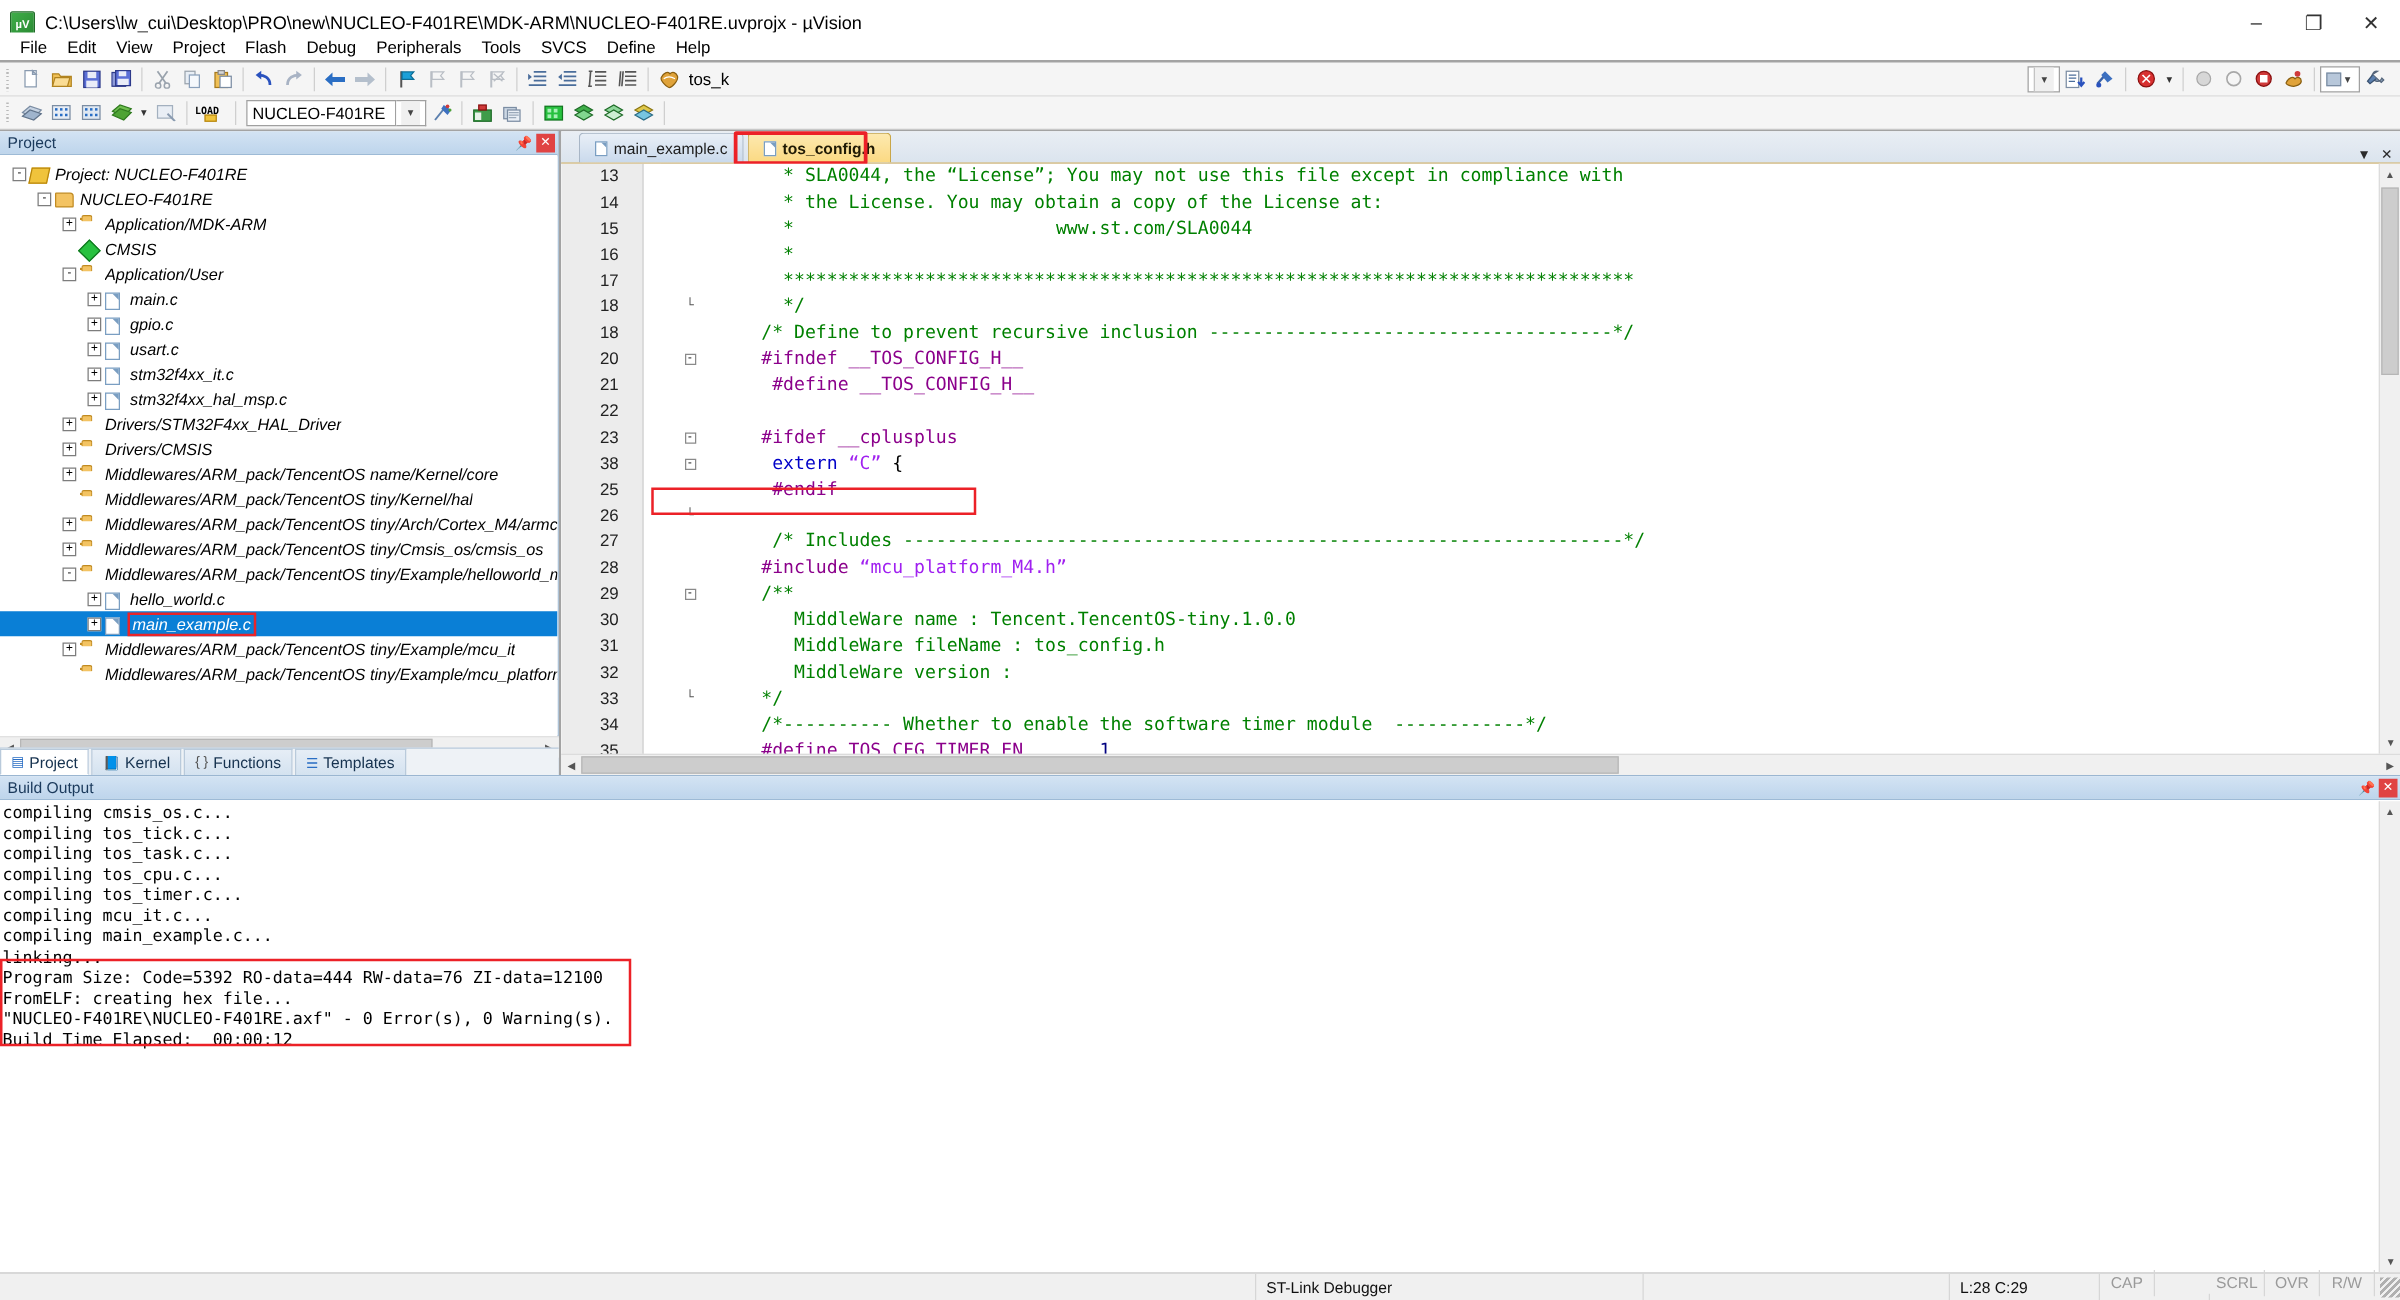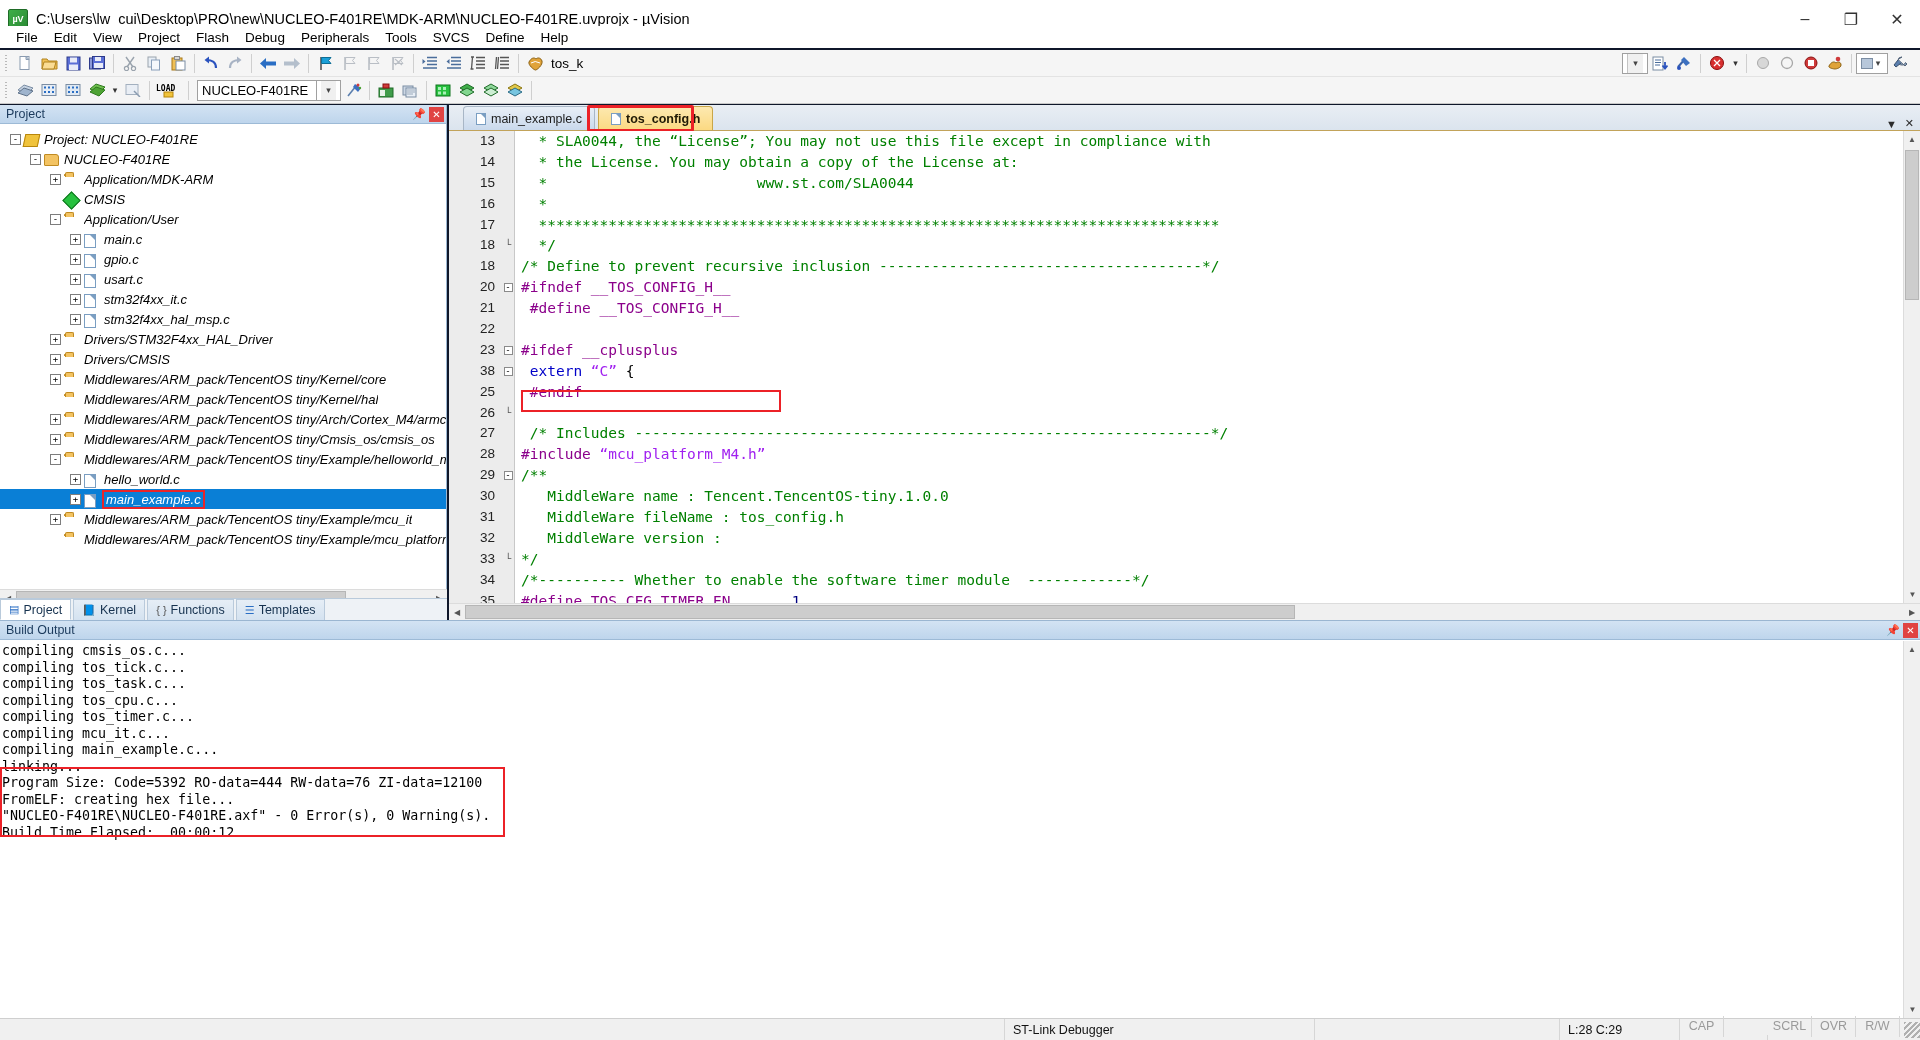--- a/index.html
+++ b/index.html
@@ -2,21 +2,21 @@
 <html><head>
 <meta charset="utf-8">
 <style>
   * { box-sizing: border-box; margin: 0; padding: 0; }
   html, body {
     width: 1920px; height: 1040px;
     font-family: "Liberation Sans", sans-serif;
     background: #ffffff;
     overflow: hidden;
   }
-  #app { position: relative; width: 1920px; height: 1040px; background: #0f172a; }
+  #app { position: relative; width: 1920px; height: 1040px; background: #a3a3a3; }
 
   
   .titlebar {
     position: absolute; top: 0; left: 0; width: 1920px; height: 38px;
     background: #ffffff; display: flex; align-items: center;
     border-bottom: 1px solid #ffffff;
   }
   .app-icon {
     width: 20px; height: 20px; margin-left: 8px; margin-right: 8px;
     background: linear-gradient(135deg,#3fae49 0%,#2a8a33 100%);
@@ -181,21 +181,21 @@
   }
   .gutter {
     position: absolute; left: 0; top: 0; bottom: 0; width: 66px;
     background: #ececec; border-right: 1px solid #c8c8c8;
   }
   .fold-col { position: absolute; left: 66px; top: 0; bottom: 0; width: 14px; background: #fff; }
   .codelines {
     position: absolute; left: 0; top: 0; right: 17px; bottom: 17px;
     font-family: "DejaVu Sans Mono", monospace; font-size: 14.5px; line-height: 20.9px;
   }
-  .cl { height: 20.9px; display: flex; align-items: center; white-space: pre; position: relative; }
+  .cl { height: 20.9px; display: flex; align-items: center; white-space: pre; position: relative; gap: 44px; }
   .lnum {
     width: 52px; text-align: right; padding-right: 6px; color: #222;
     font-family: "Liberation Sans", sans-serif; font-size: 13.5px; flex: 0 0 auto;
   }
   .fold {
     width: 14px; text-align: center; flex: 0 0 auto; font-size: 10px; color: #555;
     font-family: "DejaVu Sans Mono", monospace;
   }
   .fb { display: inline-block; width: 9px; height: 9px; border: 1px solid #8a8a8a;
     background: #fff; line-height: 7px; font-size: 9px; text-align: center; color: #000; }
@@ -714,21 +714,21 @@
             <div class="ic-folder" style="position: absolute; top: 2px;"></div>
           </div>
           <div class="tlabel">Drivers/CMSIS</div>
         </div>
         <div class="trow">
           <div class="indent" style="width: 50px;"></div>
           <div class="tbox">+</div>
           <div class="ticon">
             <div class="ic-folder" style="position: absolute; top: 2px;"></div>
           </div>
-          <div class="tlabel">Middlewares/ARM_pack/TencentOS tiny/Kernel/core</div>
+          <div class="tlabel">Middlewares/ARM_pack/TencentOS name/Kernel/core</div>
         </div>
         <div class="trow">
           <div class="indent" style="width: 50px;"></div>
           <div class="tbox empty"></div>
           <div class="ticon">
             <div class="ic-folder" style="position: absolute; top: 2px;"></div>
           </div>
           <div class="tlabel">Middlewares/ARM_pack/TencentOS tiny/Kernel/hal</div>
         </div>
         <div class="trow">

